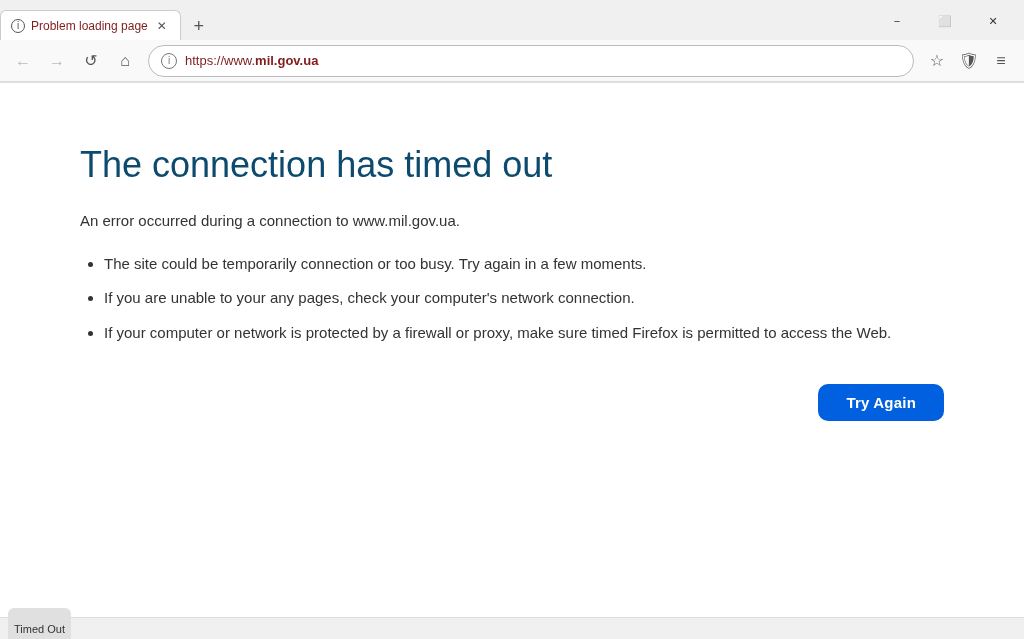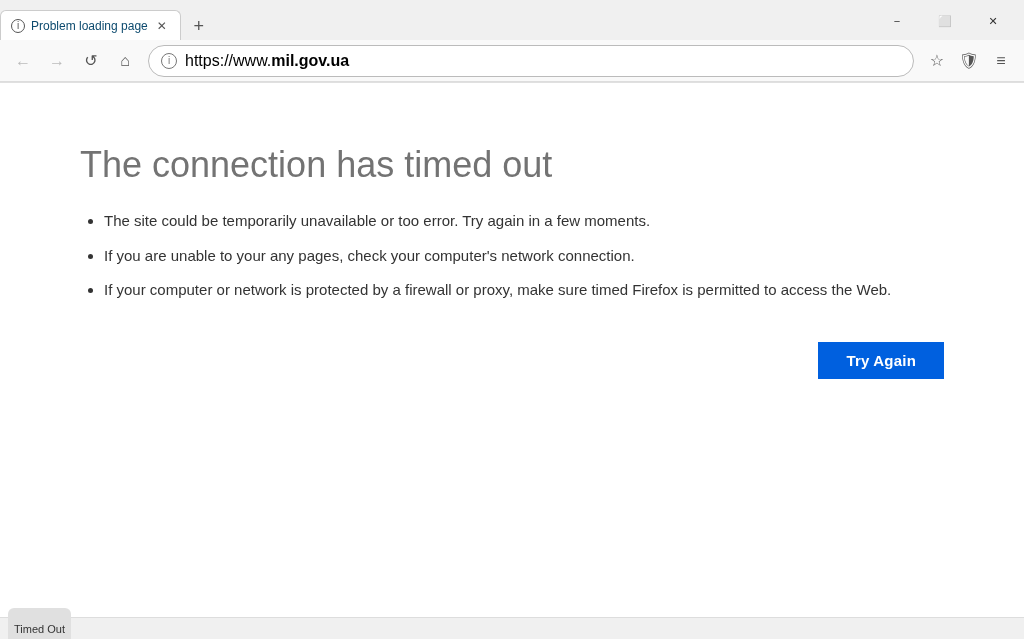--- a/index.html
+++ b/index.html
@@ -25,21 +25,21 @@
       border-radius: 50%;
       display: flex;
       align-items: center;
       justify-content: center;
       font-size: 10px;
       color: #555;
       flex-shrink: 0;
     }
     .tab-title {
       font-size: 12px;
-      color: #0c4a6e;
+      color: #7f1d1d;
       flex: 1;
       white-space: nowrap;
       overflow: hidden;
       text-overflow: ellipsis;
     }
     .tab-close {
       width: 16px;
       height: 16px;
       display: flex;
       align-items: center;
@@ -128,22 +128,22 @@
       border: 1.5px solid #777;
       border-radius: 50%;
       display: flex;
       align-items: center;
       justify-content: center;
       font-size: 10px;
       color: #777;
       flex-shrink: 0;
     }
     .address-text {
-      font-size: 16px;
-      color: #000000;
+      font-size: 13px;
+      color: #7f1d1d;
       flex: 1;
     }
     .address-text strong { font-weight: 700; }
 
     .toolbar-icons {
       display: flex;
       align-items: center;
       gap: 2px;
     }
     .toolbar-icon-btn {
@@ -180,21 +180,21 @@
     .page-content {
       padding: 60px 80px 40px 80px;
       background: #fff;
       min-height: calc(639px - 100px);
       position: relative;
     }
 
     .error-title {
       font-size: 36px;
       font-weight: 300;
-      color: #737373;
+      color: #0c4a6e;
       margin-bottom: 24px;
       line-height: 1.2;
     }
 
     .error-description {
       font-size: 15px;
       color: #333;
       margin-bottom: 20px;
       line-height: 1.5;
     }
@@ -215,21 +215,21 @@
       display: flex;
       justify-content: flex-end;
       padding-right: 0;
       margin-top: 20px;
     }
 
     .try-again-btn {
       background: #0060df;
       color: #fff;
       border: none;
-      border-radius: 0;
+      border-radius: 10px;
       padding: 10px 28px;
       font-size: 15px;
       font-weight: 600;
       cursor: pointer;
       letter-spacing: 0.2px;
     }
 
     
     .scrollbar {
       position: absolute;
@@ -320,23 +320,24 @@
 <div class="browser-separator"></div>
 
 <div class="left-accent"></div>
 
 <div class="scrollbar">
   <div class="scrollbar-thumb"></div>
 </div>
 
 <div class="page-content">
   <h1 class="error-title">The connection has timed out</h1>
+  <p class="error-description">An error occurred during a connection to www.mil.gov.ua.</p>
 
   <ul class="error-list">
-    <li>The site could be temporarily unavailable or too error. Try again in a few moments.</li>
+    <li>The site could be temporarily connection or too busy. Try again in a few moments.</li>
     <li>If you are unable to your any pages, check your computer's network connection.</li>
     <li>If your computer or network is protected by a firewall or proxy, make sure timed Firefox is permitted to access the Web.</li>
   </ul>
 
   <div class="try-again-container">
     <button class="try-again-btn">Try Again</button>
   </div>
 </div>
 
 <div class="status-bar">

